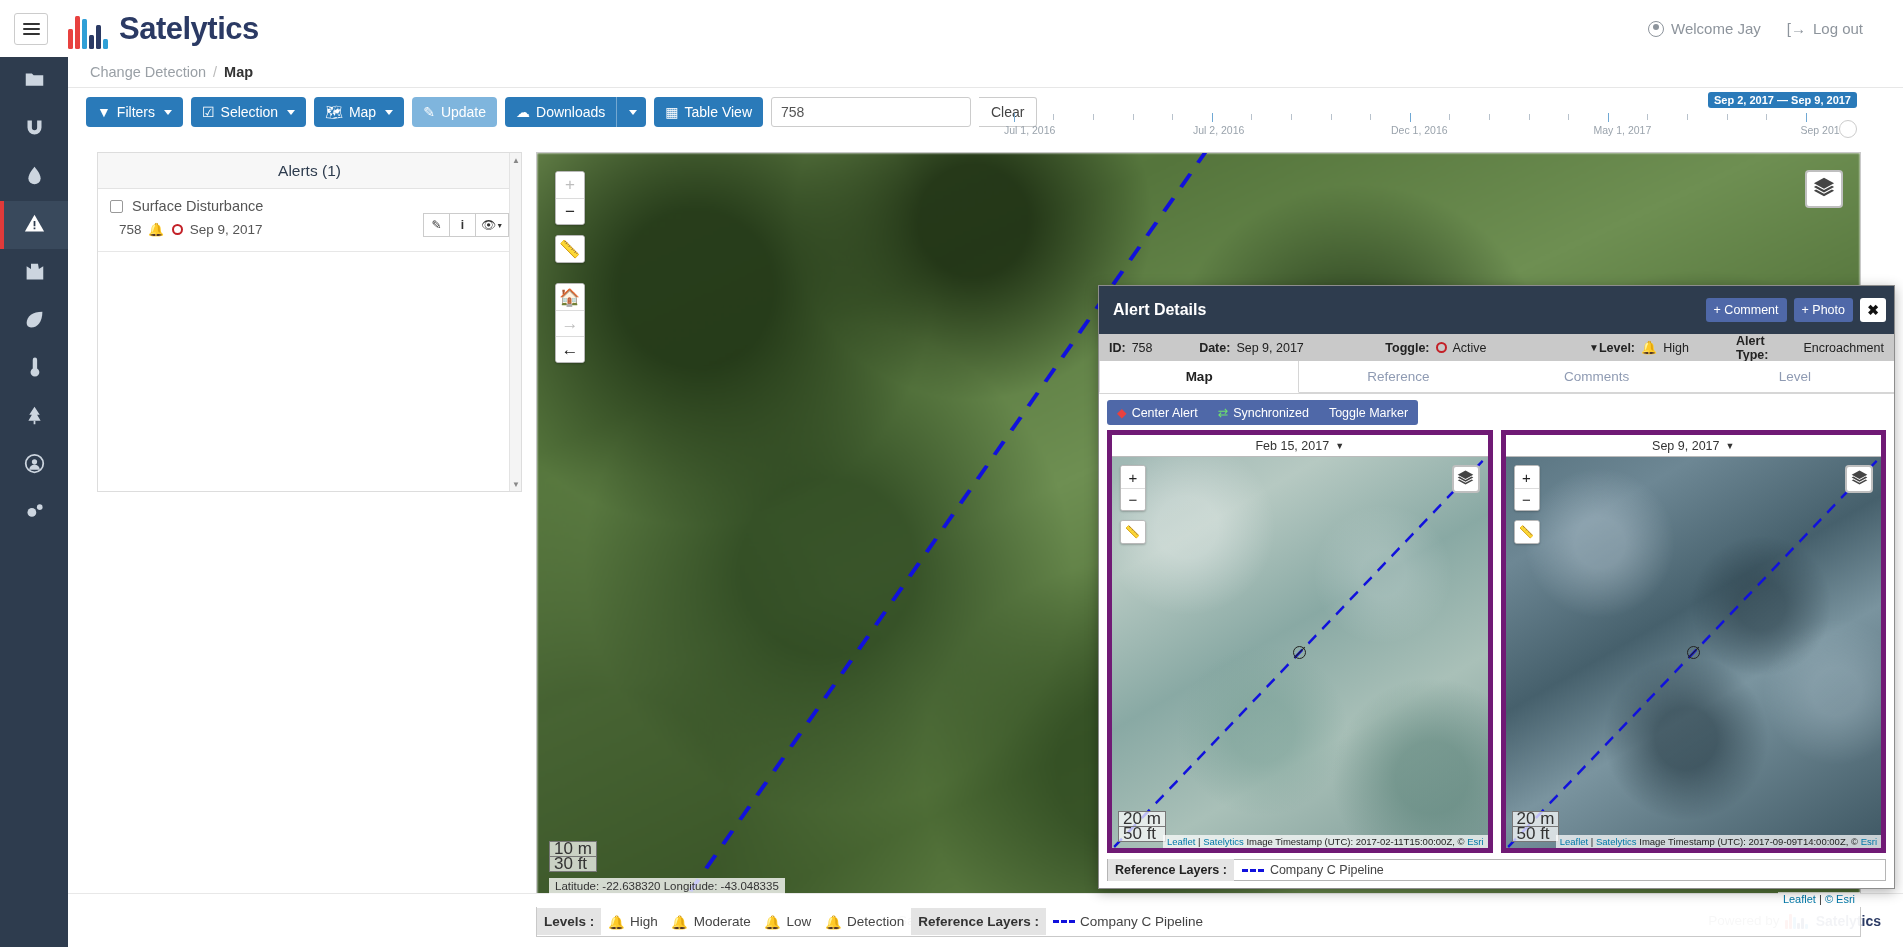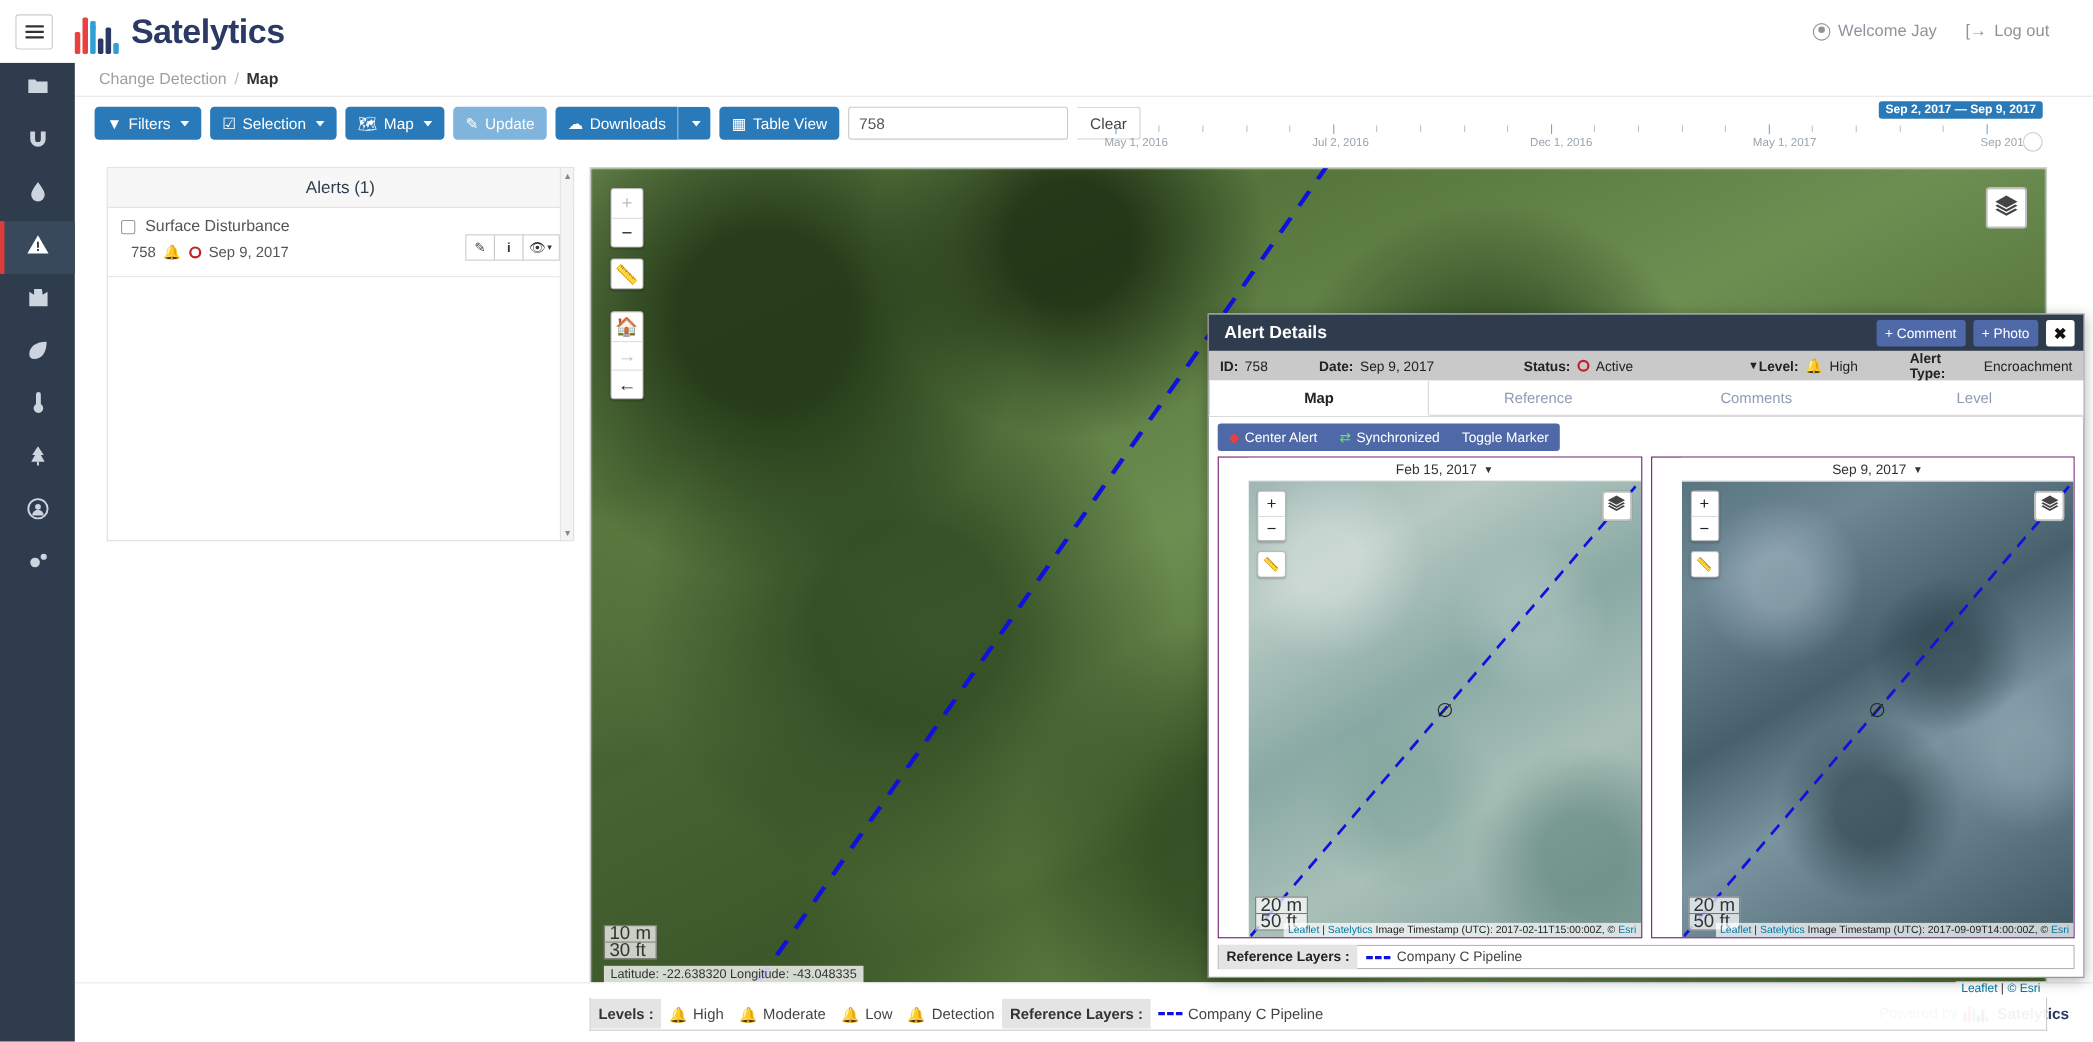--- a/index.html
+++ b/index.html
@@ -244,21 +244,21 @@
   }
   .leaflet-attr a { color: #0078a8; text-decoration: none; }
 
   
   .modal {
     position: absolute; left: 1030px; top: 228px; width: 797px; height: 604px;
     background: #fff; border: 1px solid #8d8d8d; z-index: 20;
     box-shadow: 0 3px 12px rgba(0,0,0,.3); display: flex; flex-direction: column;
   }
   .modal-head {
-    height: 33px; background: #2e3c4e; color: #fff; display: flex; align-items: center;
+    height: 48px; background: #2e3c4e; color: #fff; display: flex; align-items: center;
     padding: 0 8px 0 14px;
   }
   .modal-title { font-size: 16px; font-weight: bold; }
   .modal-head .acts { margin-left: auto; display: flex; align-items: center; gap: 7px; }
   .mbtn {
     background: #4f68a8; color: #fff; border: none; border-radius: 3px;
     font-size: 12.5px; height: 24px; padding: 0 8px; cursor: pointer;
     font-family: "Liberation Sans", sans-serif;
   }
   .xbtn {
@@ -283,22 +283,22 @@
   .modal-toolbar { padding: 6px 8px 5px 8px; }
   .pillgroup {
     display: inline-flex; background: #4f68a8; border-radius: 3px; overflow: hidden;
   }
   .pill {
     color: #fff; font-size: 12.5px; padding: 5px 10px; display: flex;
     align-items: center; gap: 5px; cursor: pointer;
   }
   .dual { display: flex; gap: 8px; padding: 0 8px; flex: 1; }
   .minimap {
-    flex: 1; border: 1px solid #701a75; display: flex; flex-direction: column;
-    position: relative; overflow: hidden; padding-left: 27px;
+    flex: 1; border: 5px solid #701a75; display: flex; flex-direction: column;
+    position: relative; overflow: hidden;
   }
   .mm-head {
     height: 22px; background: #fff; border-bottom: 1px solid #bbb;
     display: flex; align-items: center; justify-content: center; gap: 6px;
     font-size: 12.5px; color: #333; cursor: pointer; flex: none;
   }
   .mm-body { flex: 1; position: relative; overflow: hidden; }
   .mm-a {
     position: absolute; inset: 0;
     background:
@@ -516,21 +516,21 @@
             <i style="left:59.5%"></i>
             <i style="left:64%"></i>
           <i class="major" style="left:68.5%"></i>
             <i style="left:73%"></i>
             <i style="left:77.5%"></i>
           <i style="left:82%"></i>
             <i style="left:86.5%"></i>
             <i class="major" style="left:91%"></i>
         </div>
         <div class="tl-labels">
-          <span style="left:1%">May 1, 2016</span>
+          <span style="left:1%">Jul 1, 2016</span>
           <span style="left:22%">Jul 2, 2016</span>
           <span style="left:44%">Dec 1, 2016</span>
           <span style="left:66.5%">May 1, 2017</span>
           <span style="left:89.5%">Sep 2017</span>
         </div>
         <div class="tl-handle"></div>
       </div>
     </div>
 
     <div class="alerts-panel">
@@ -655,21 +655,21 @@
       <div class="infobar">
         <span class="cell" style="width:92px">
           <b>ID:</b>
           <span>758</span>
         </span>
         <span class="cell" style="width:190px">
           <b>Date:</b>
           <span>Sep 9, 2017</span>
         </span>
         <span class="cell" style="width:218px">
-          <b>Status:</b>
+          <b>Toggle:</b>
           <span class="status-o"></span>
           <span>Active</span>
           <span style="margin-left:auto;font-size:10px;">▼</span>
         </span>
         <span class="cell" style="width:140px">
           <b>Level:</b>
           <span class="bell">🔔</span>
           <span>High</span>
         </span>
         <span class="cell">

